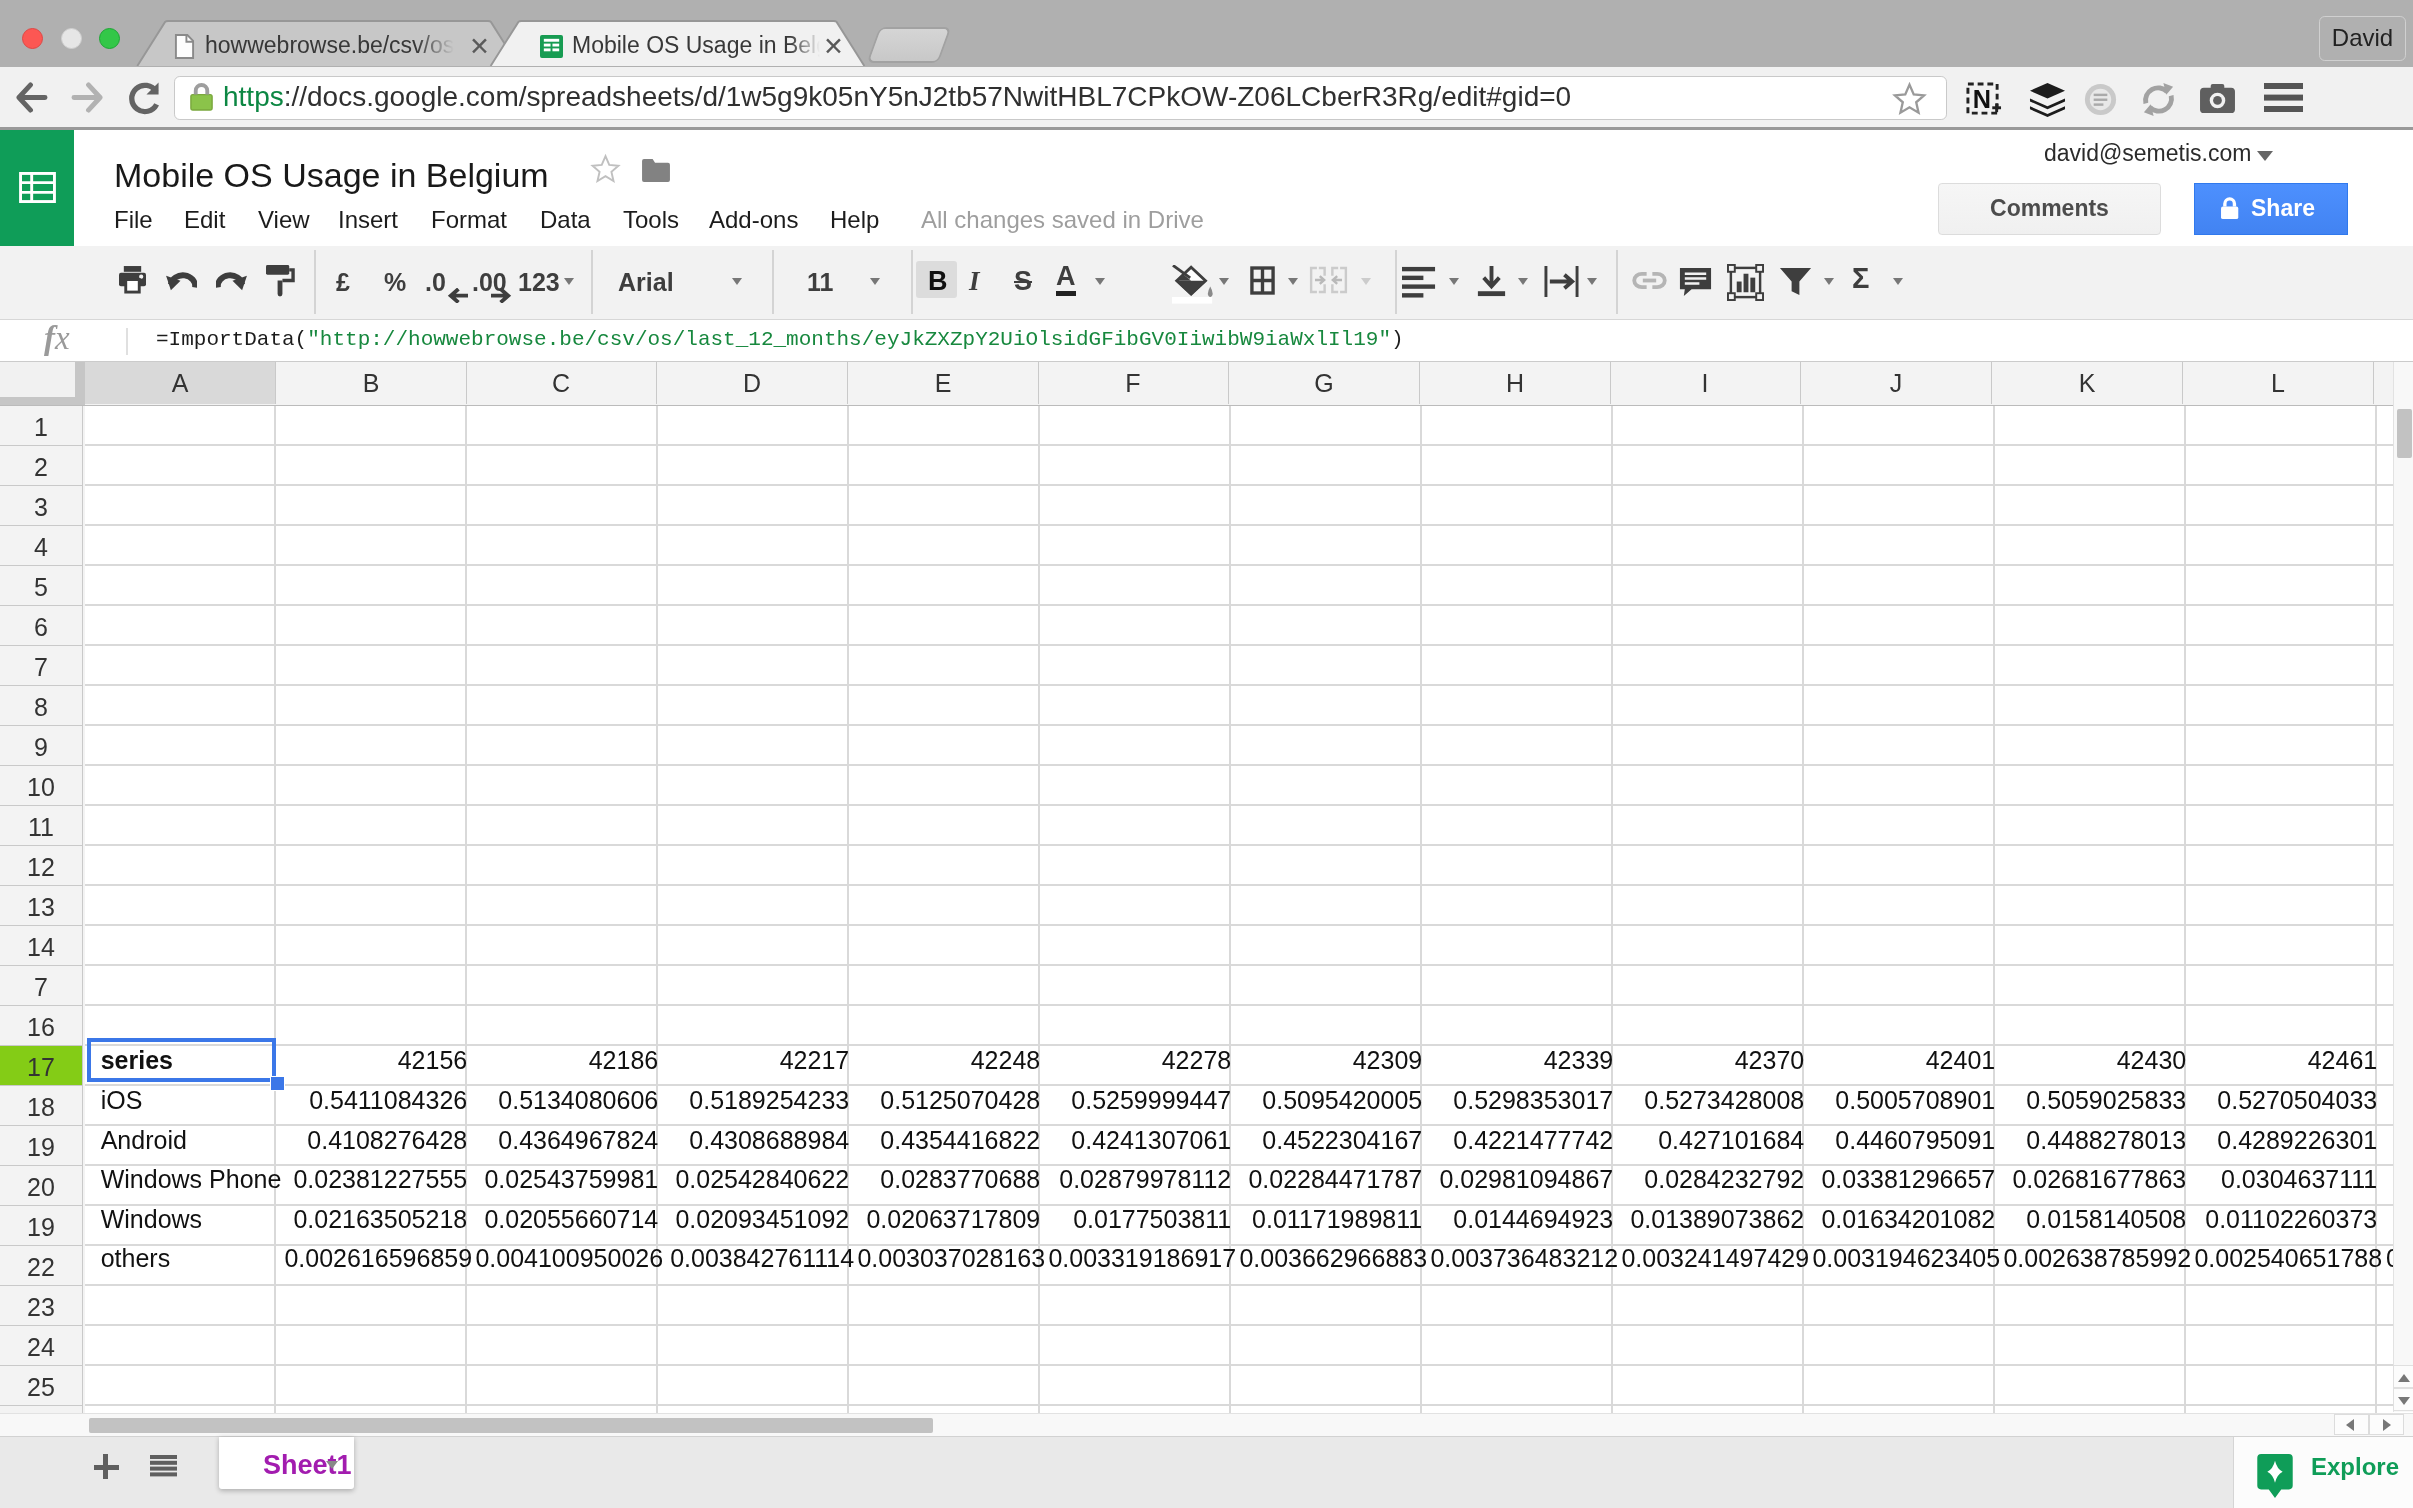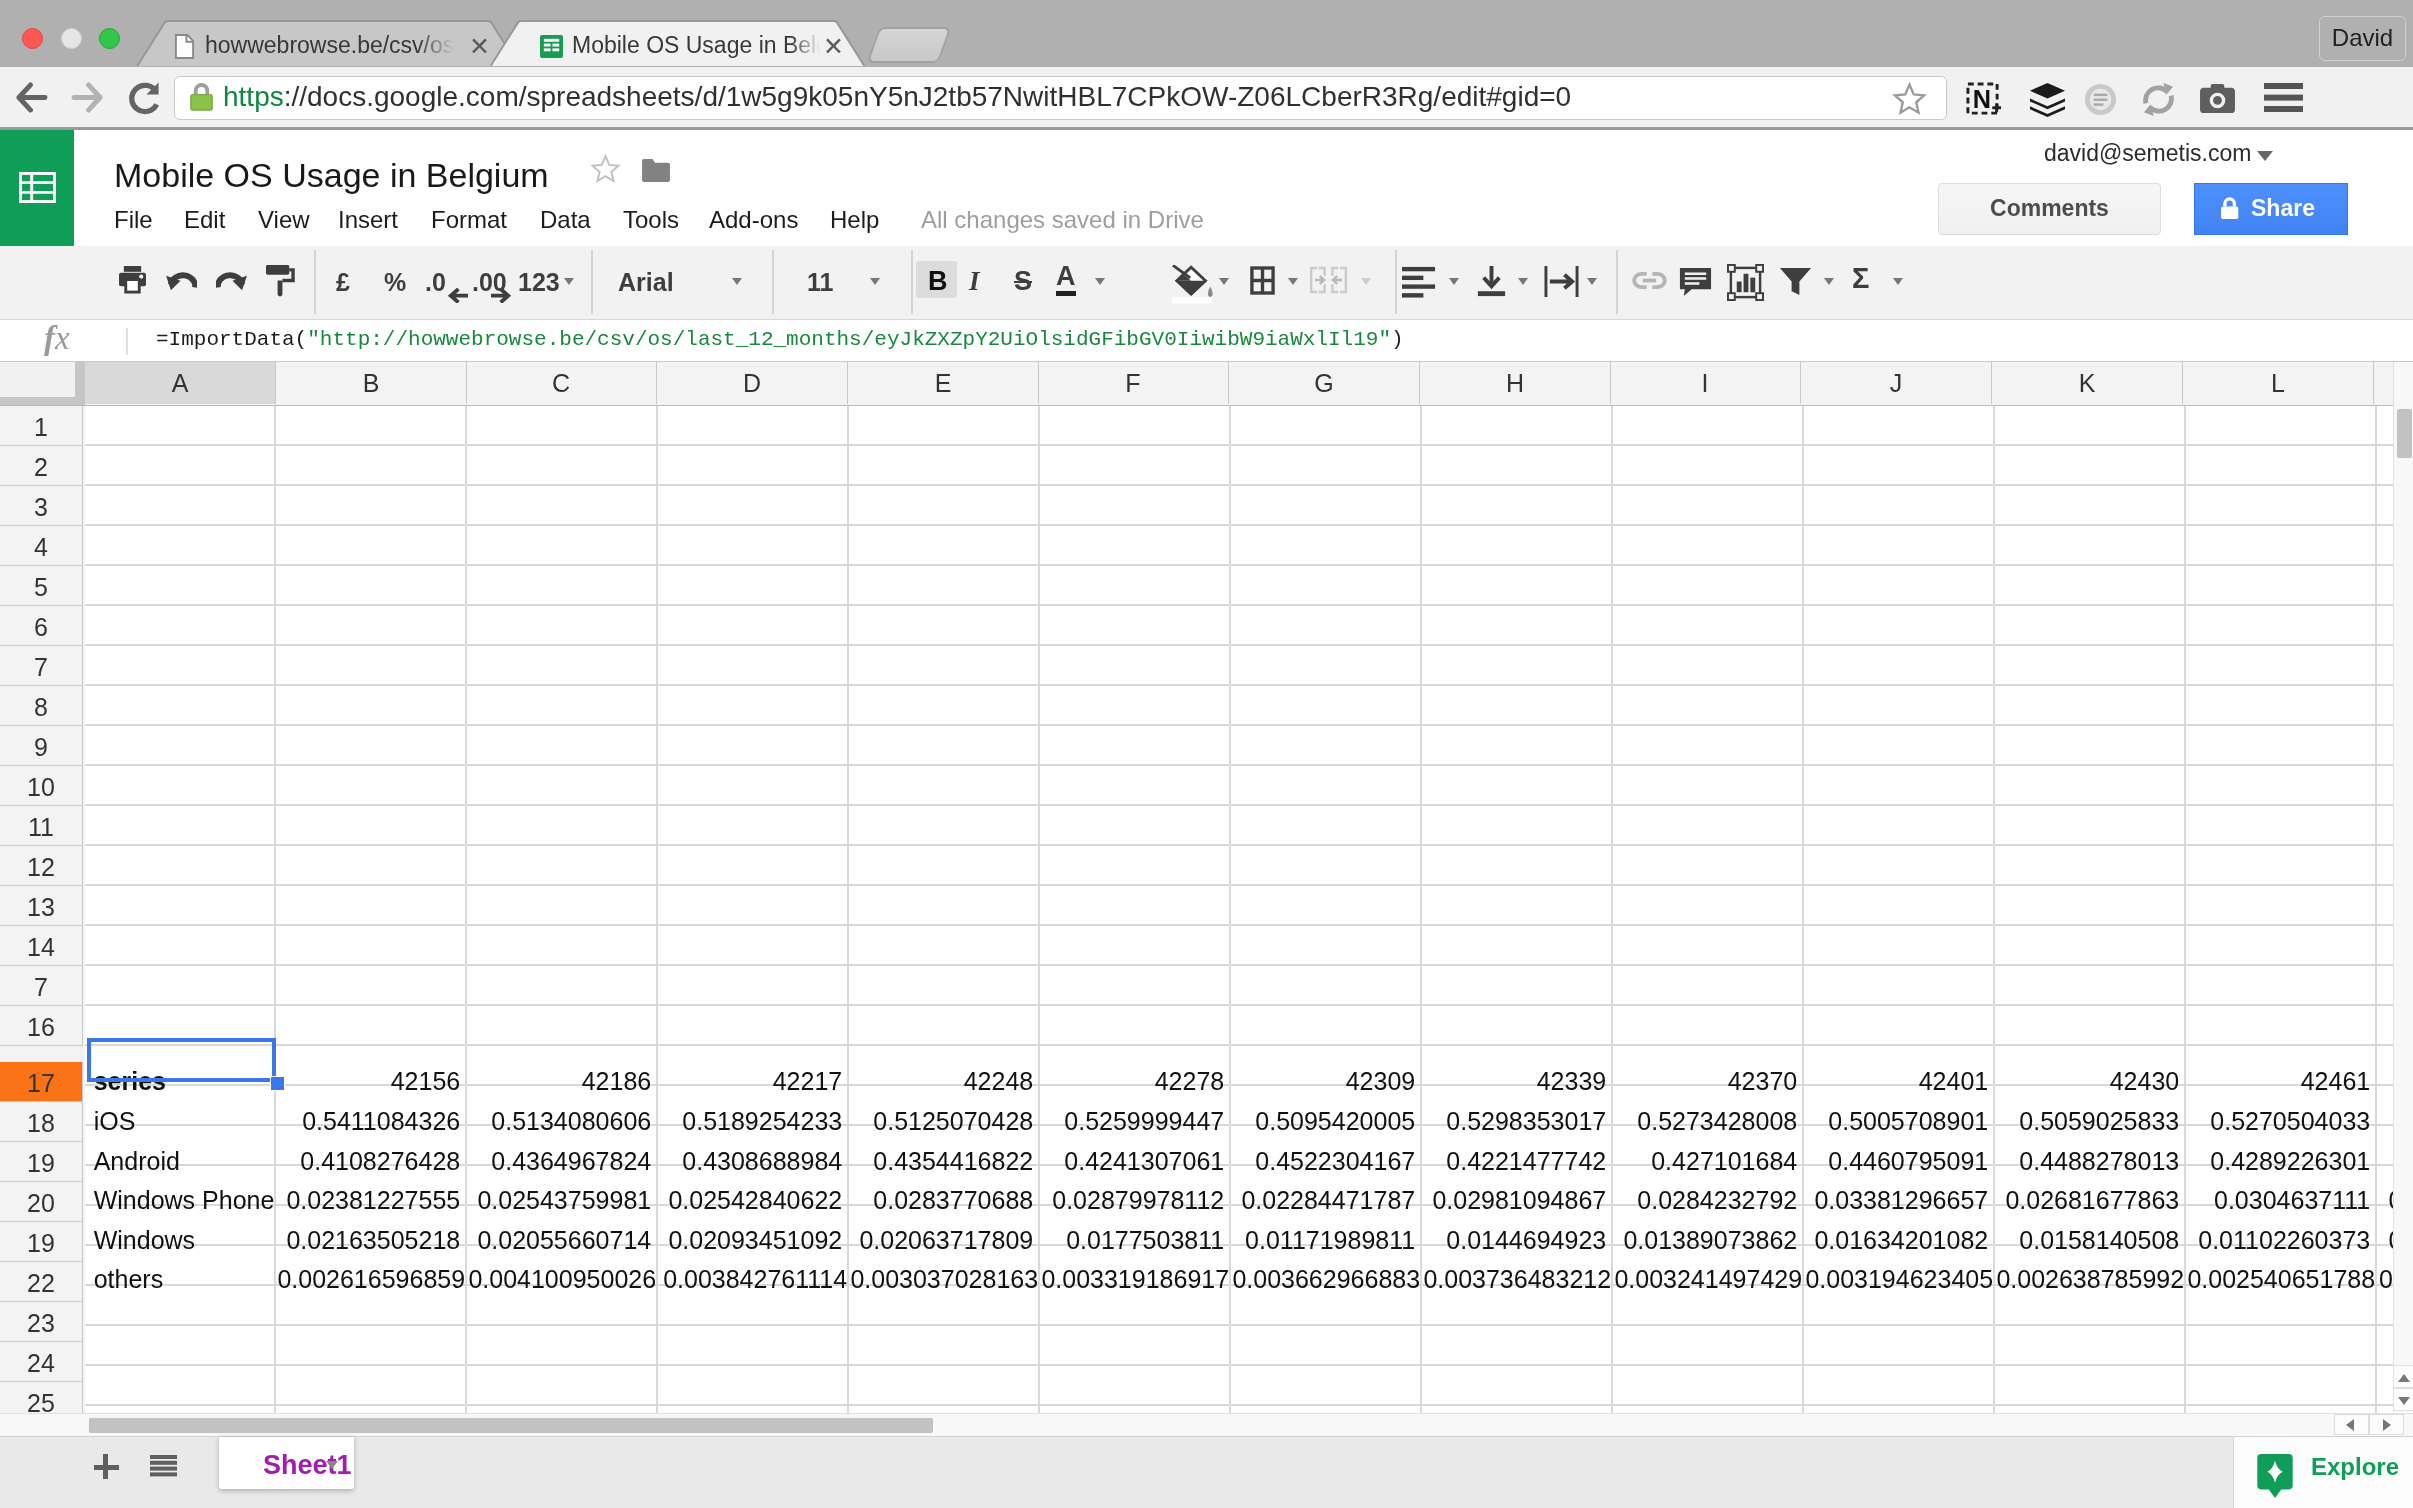--- a/index.html
+++ b/index.html
@@ -27,21 +27,21 @@
 #fbar{position:absolute;left:0;top:322px;width:2414px;height:39px;background:#fff;border-bottom:1.9px solid #cbcbcb;}
 
 #colhead{position:absolute;left:0;top:362px;width:2393px;height:44px;background:#f3f3f3;border-bottom:1.9px solid #bbb;box-sizing:border-box;}
 .ch{position:absolute;top:0;height:42px;line-height:42px;text-align:center;font-size:25px;color:#333;border-right:1.9px solid #c9c9c9;box-sizing:border-box;}
 #rowhead{position:absolute;left:0;top:406px;width:85px;height:1009px;background:#f3f3f3;overflow:hidden;}
 .rh{width:83px;height:40px;line-height:42px;text-align:center;font-size:25px;color:#333;border-bottom:1.9px solid #c9c9c9;border-right:1.9px solid #c9c9c9;box-sizing:border-box;}
 #cells{position:absolute;left:85px;top:406px;width:2308px;height:1009px;background:
 repeating-linear-gradient(to bottom,transparent 0px,transparent 38px,#d9d9d9 38px,#d9d9d9 40px),
 repeating-linear-gradient(to right,transparent 0px,transparent 189px,#d9d9d9 189px,#d9d9d9 191px);
 overflow:hidden;}
-.drow{position:absolute;left:0;height:40px;line-height:43px;font-size:25px;color:#111;white-space:nowrap;margin-top:21px;}
+.drow{position:absolute;left:7px;height:40px;line-height:43px;font-size:25px;color:#111;white-space:nowrap;}
 .c{display:inline-block;width:191px;text-align:right;padding-right:6.8px;box-sizing:border-box;vertical-align:top;}
 .cl{display:inline-block;width:191px;text-align:left;padding-left:8.7px;box-sizing:border-box;vertical-align:top;}
 
 #vsb{position:absolute;left:2393px;top:362px;width:21px;height:1050px;background:#f8f8f8;border-left:1.9px solid #e2e2e2;box-sizing:border-box;}
 #hsb{position:absolute;left:0;top:1413px;width:2414px;height:23px;background:#f8f8f8;border-top:1.9px solid #e2e2e2;box-sizing:border-box;}
 #tabbar{position:absolute;left:0;top:1436px;width:2414px;height:72px;background:#e9e9e9;border-top:1.9px solid #d2d2d2;box-sizing:border-box;}
 </style>
 </head>
 <body>
 <div id="chrome">
@@ -328,21 +328,21 @@
   <div class="rh" style="">7</div>
   <div class="rh" style="">8</div>
   <div class="rh" style="">9</div>
   <div class="rh" style="">10</div>
   <div class="rh" style="">11</div>
   <div class="rh" style="">12</div>
   <div class="rh" style="">13</div>
   <div class="rh" style="">14</div>
   <div class="rh" style="">7</div>
   <div class="rh" style="">16</div>
-  <div class="rh" style="background:#f97316;margin-top:16px;">17</div>
+  <div class="rh" style="background:#84cc16;">17</div>
   <div class="rh" style="">18</div>
   <div class="rh" style="">19</div>
   <div class="rh" style="">20</div>
   <div class="rh" style="">19</div>
   <div class="rh" style="">22</div>
   <div class="rh" style="">23</div>
   <div class="rh" style="">24</div>
   <div class="rh" style="">25</div>
   <div class="rh" style="">26</div>
 </div>

